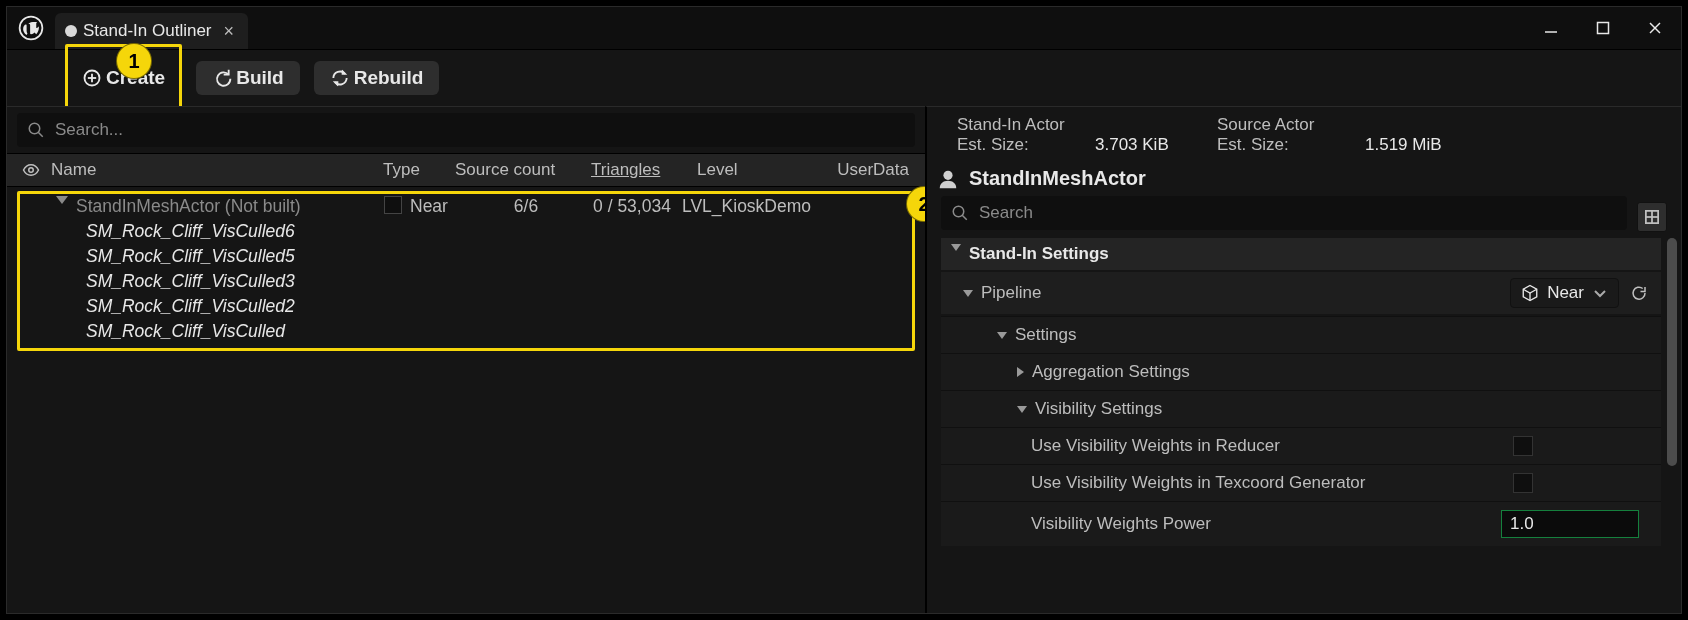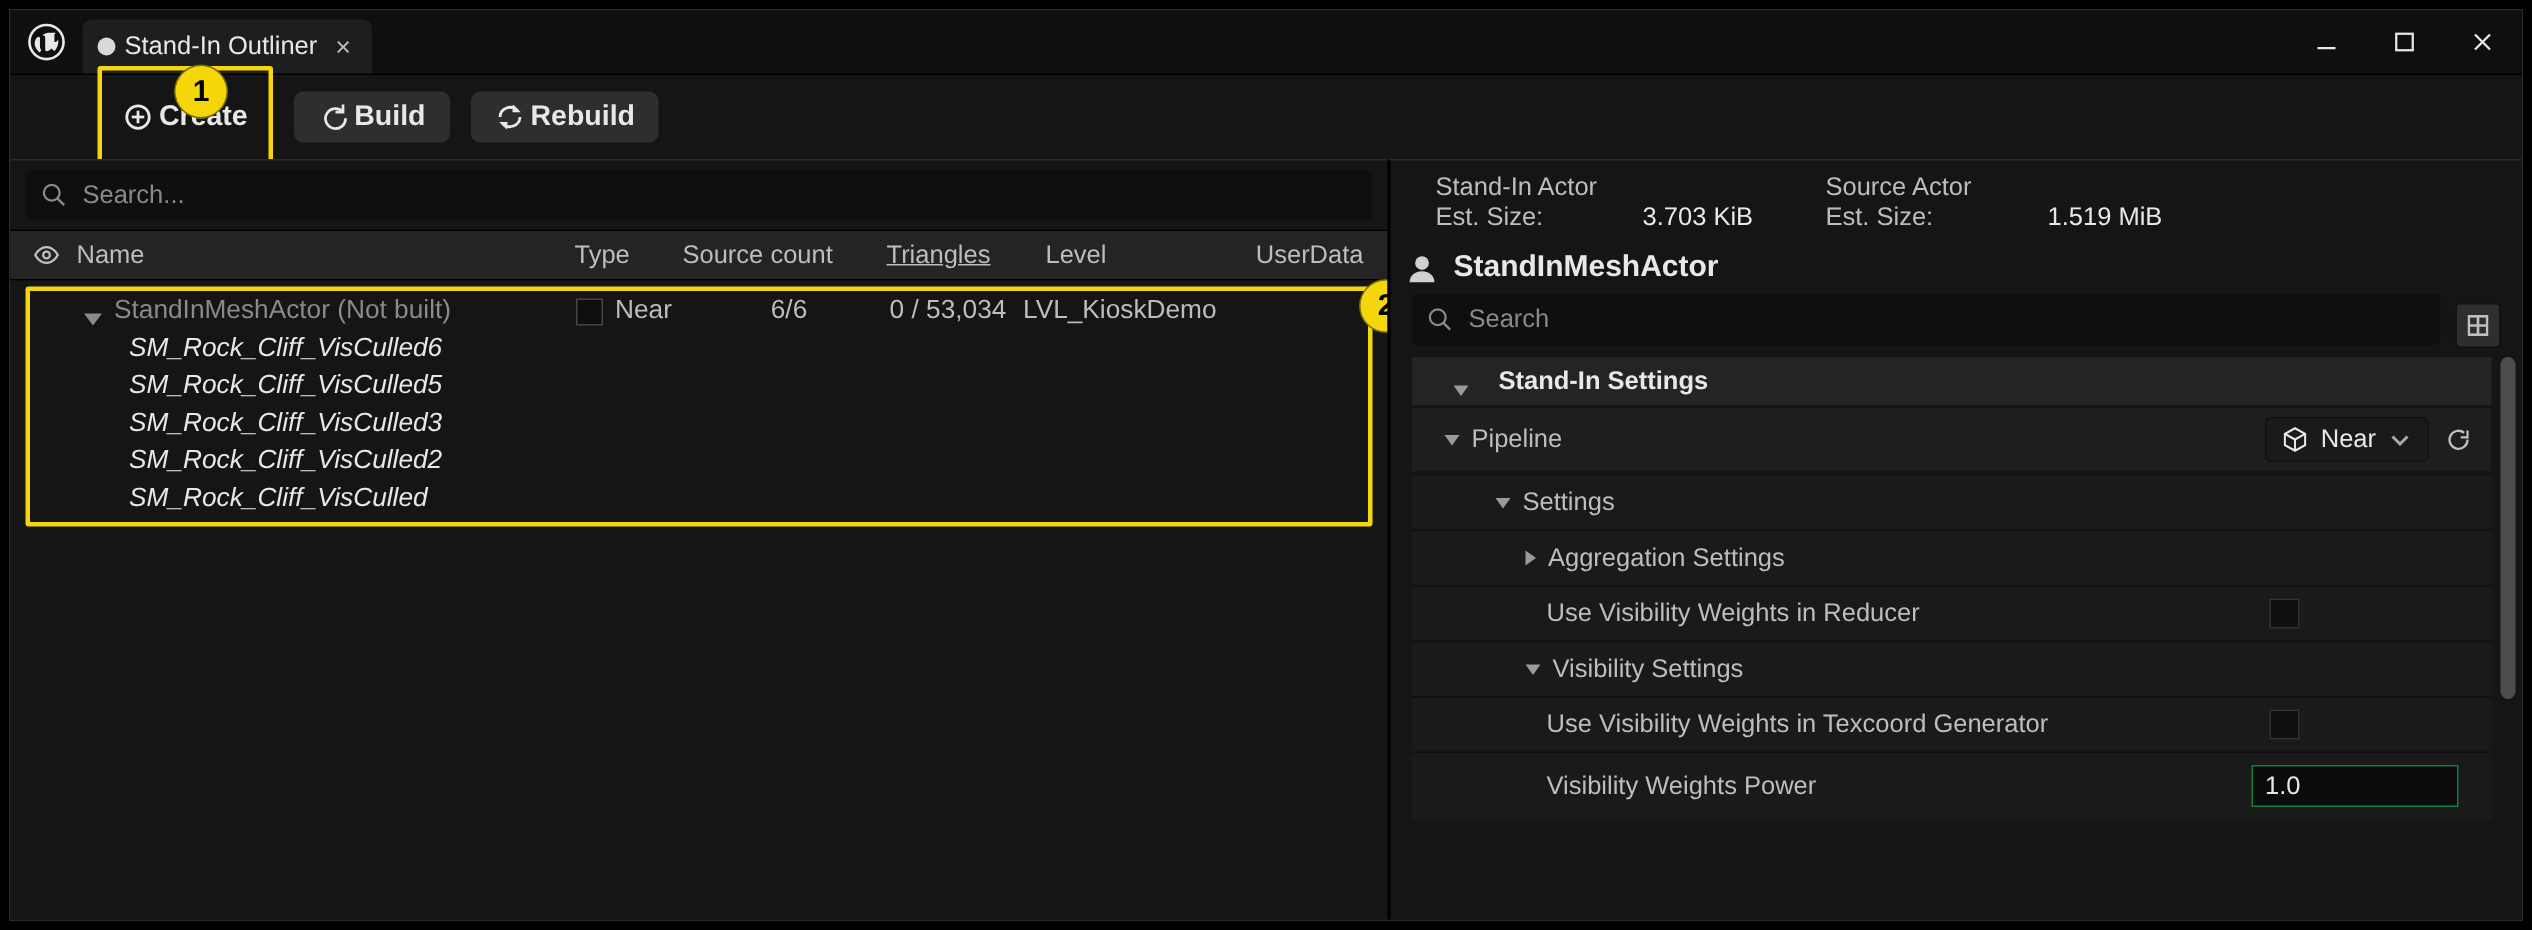--- a/index.html
+++ b/index.html
@@ -130,21 +130,21 @@
 
   .tree-body{
     margin:4px 10px 10px 10px;
     border:3px solid var(--highlight);
     border-radius:2px;
     padding-bottom:4px;
     position:relative;
     background:var(--bg2);
   }
   .row{
-    display:flex;align-items:flex-end;
+    display:flex;align-items:flex-start;
     padding:2px 8px;
     font-size:17.5px;
   }
   .row.parent{color:var(--muted);}
   .row.parent .cell-name{color:var(--muted);}
   .row.child{color:var(--text);padding-left:66px;font-style:italic;}
   .arrow{
     width:0;height:0;display:inline-block;
     border-left:6px solid transparent;border-right:6px solid transparent;border-top:8px solid #8a8a8a;
     margin-right:8px;
@@ -180,22 +180,22 @@
     display:flex;align-items:center;justify-content:center;
   }
   .grid-btn svg{width:14px;height:14px;stroke:#c0c0c0;fill:none;stroke-width:2;}
   .right-search-row{display:flex;align-items:center;padding-right:14px;}
   .right-search-row .search{flex:1;margin-right:0;}
 
   .props{flex:1;overflow:hidden;position:relative;margin:0 0 0 14px;}
   .props-scroller{position:absolute;inset:0 20px 0 0;}
   .section{
     background:var(--panel2);
-    display:flex;align-items:flex-end;gap:20px;
-    padding:6px 28px;margin-bottom:2px;
+    display:flex;align-items:flex-start;gap:8px;
+    padding:6px 10px;margin-bottom:2px;
     font-weight:700;color:var(--text);
   }
   .sub{
     background:var(--panel);
     display:flex;align-items:center;gap:8px;
     padding:6px 10px 6px 22px;margin-bottom:2px;
     color:var(--text2);
   }
   .sub .right-ctrl{margin-left:auto;display:flex;align-items:center;gap:8px;}
   .dd{
@@ -428,28 +428,28 @@
             </div>
           </div>
           <div class="leaf sub1">
             <span class="arrow-s"></span>
             <span>Settings</span>
           </div>
           <div class="leaf sub2">
             <span class="arrow-r"></span>
             <span>Aggregation Settings</span>
           </div>
+          <div class="leaf sub2">
+            <span class="arrow-s"></span>
+            <span>Visibility Settings</span>
+          </div>
           <div class="leaf">
             <span>Use Visibility Weights in Reducer</span>
             <span class="chkbox"></span>
           </div>
-          <div class="leaf sub2">
-            <span class="arrow-s"></span>
-            <span>Visibility Settings</span>
-          </div>
           <div class="leaf">
             <span>Use Visibility Weights in Texcoord Generator</span>
             <span class="chkbox"></span>
           </div>
           <div class="leaf">
             <span>Visibility Weights Power</span>
             <span class="numfield">1.0</span>
           </div>
         </div>
         <div class="scrollbar">

